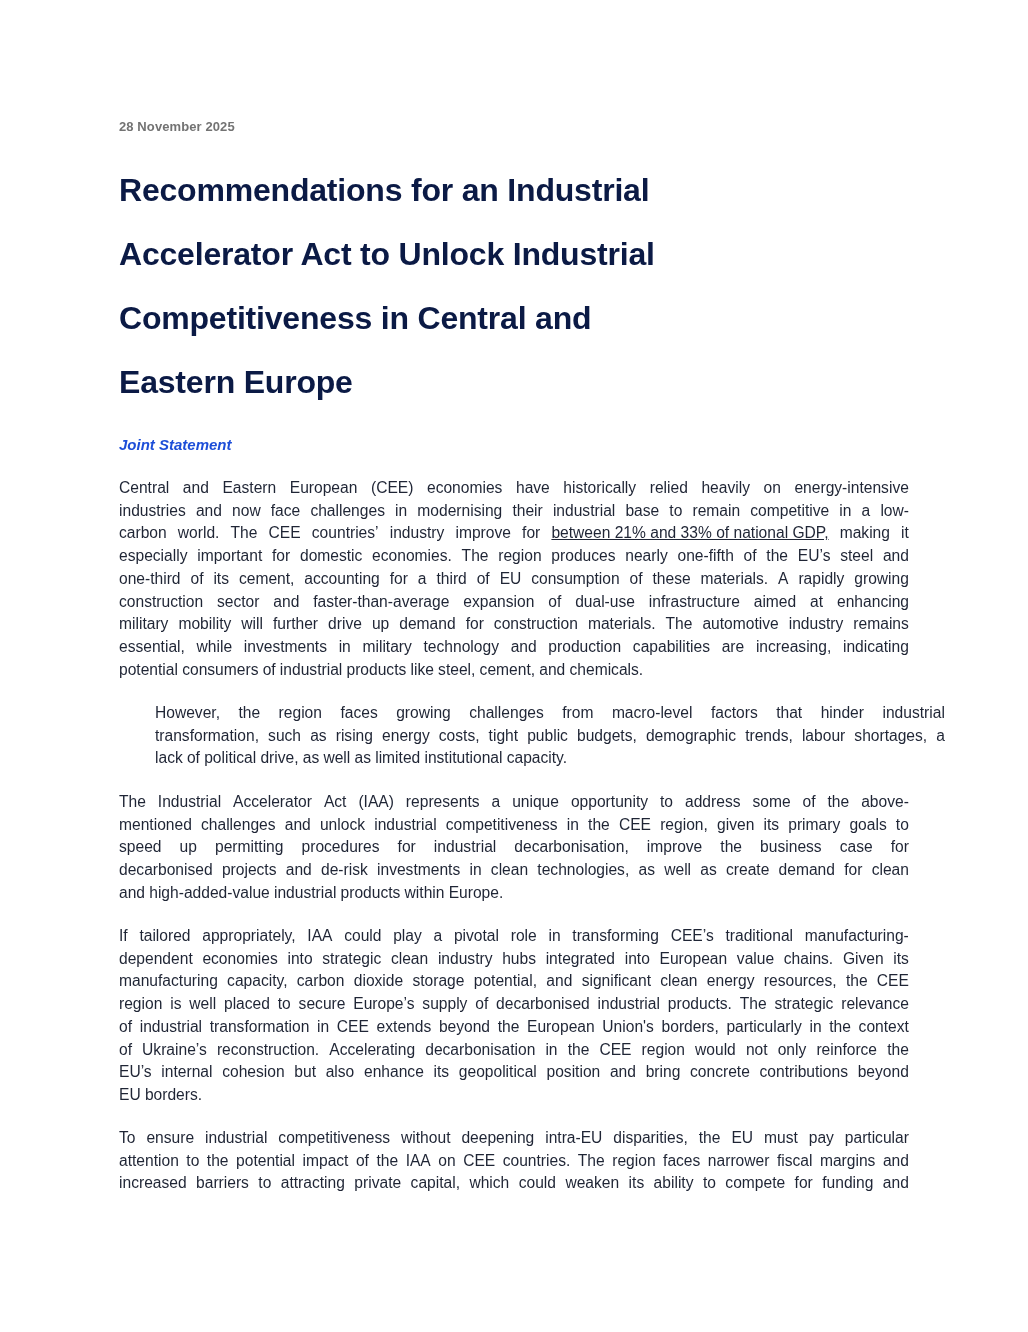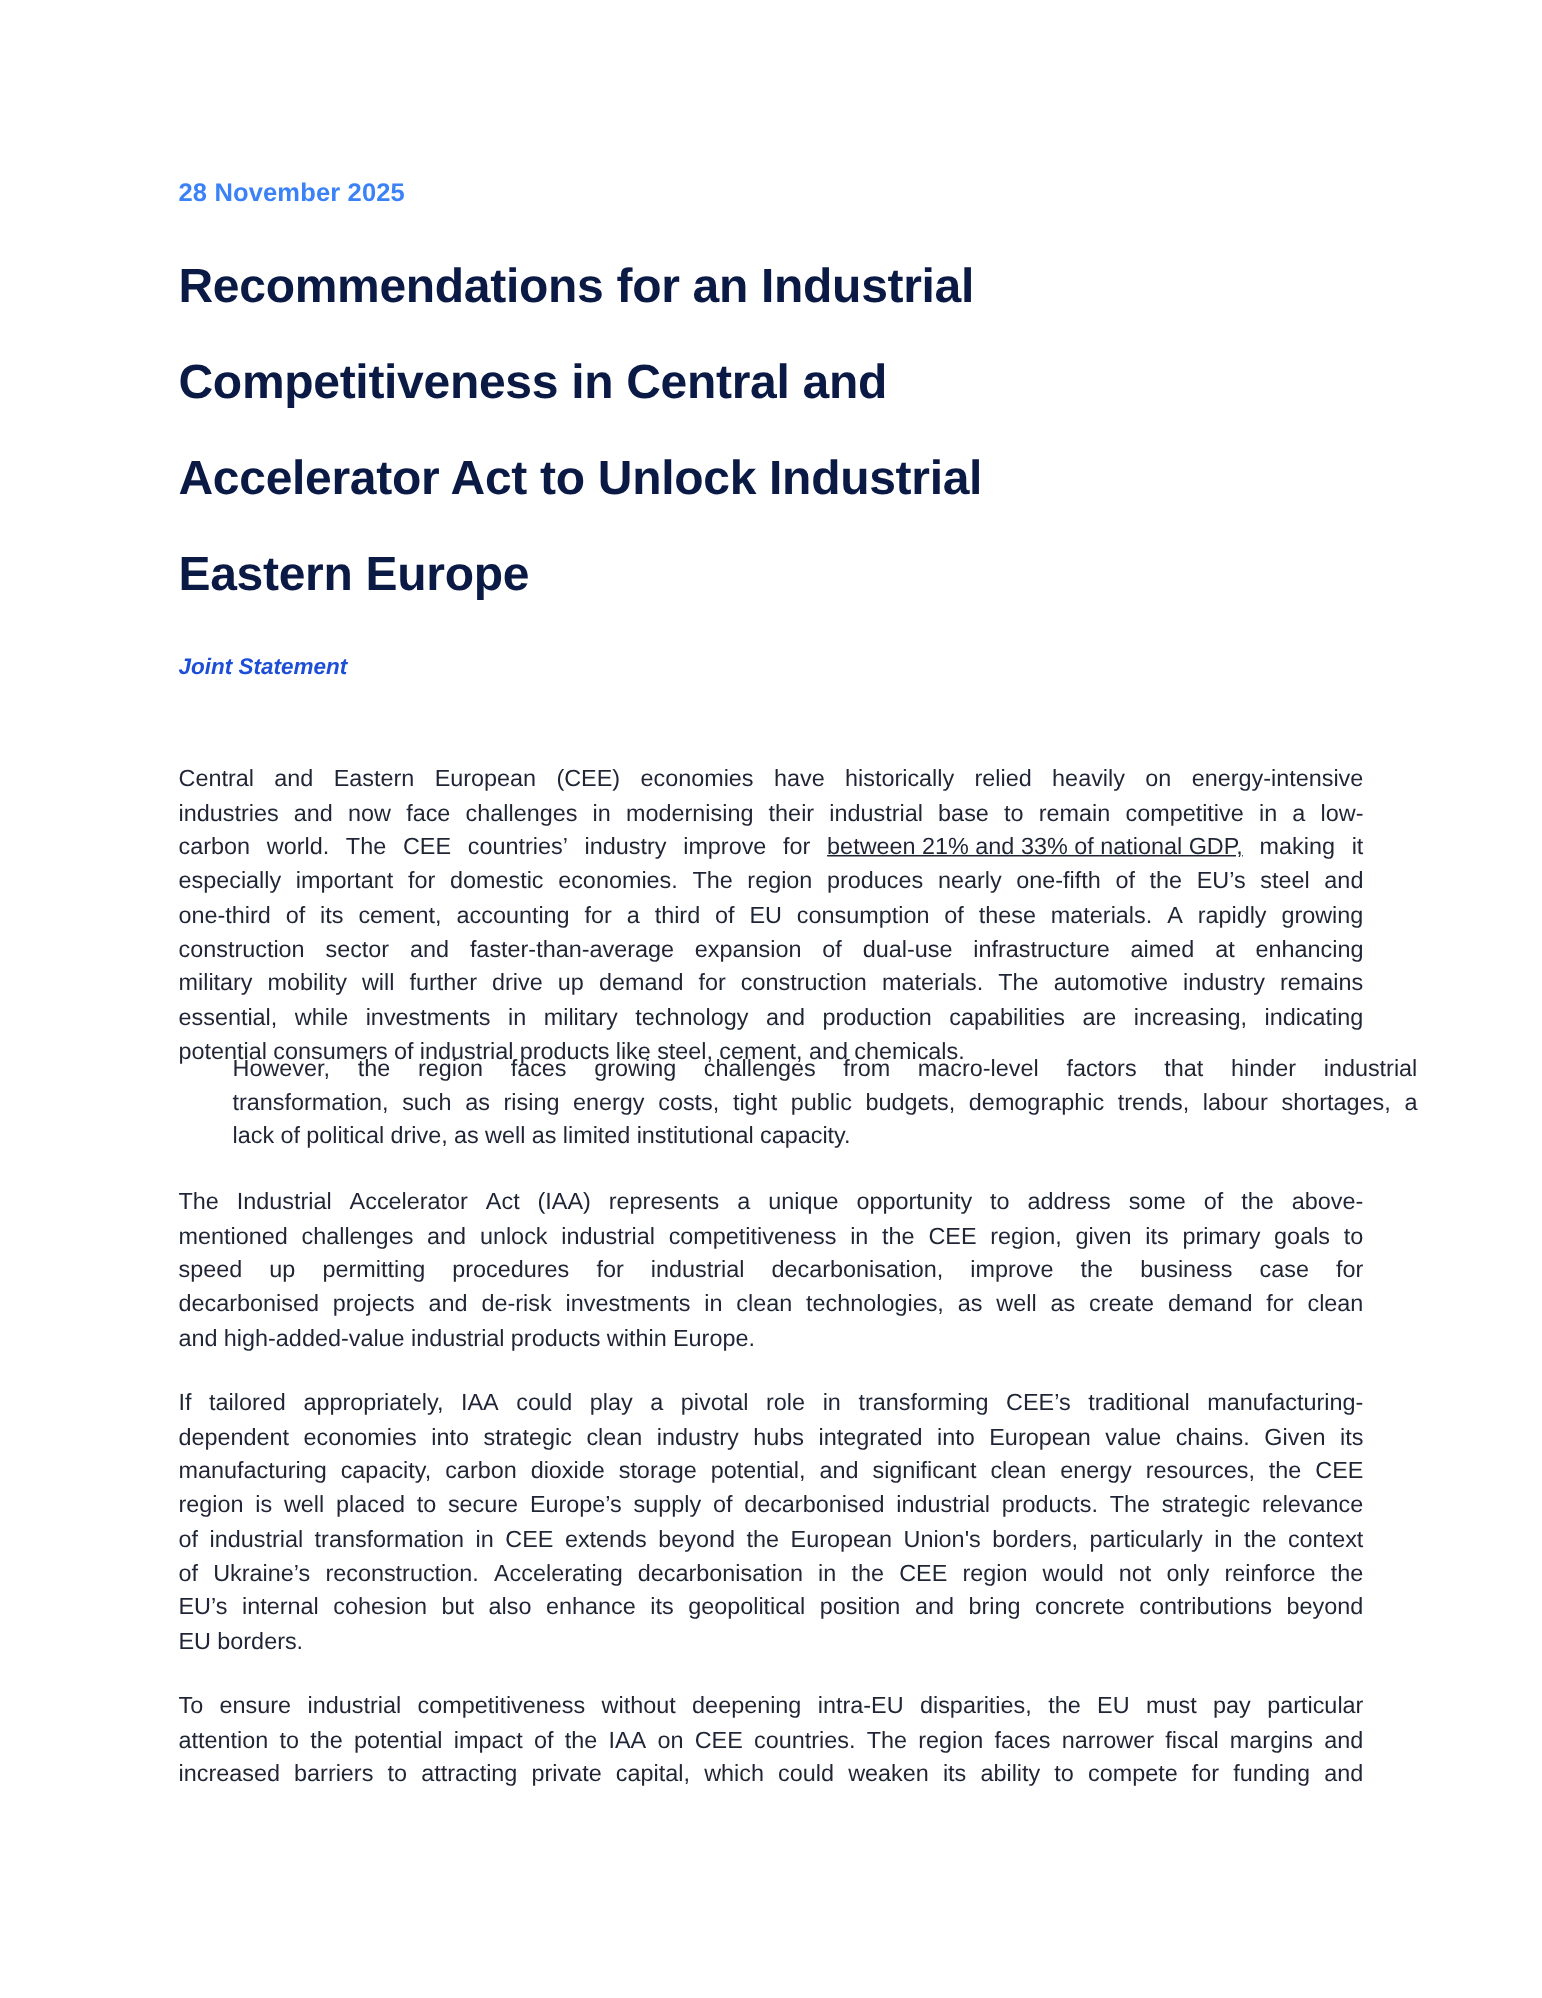--- a/index.html
+++ b/index.html
@@ -1,42 +1,42 @@
 <!DOCTYPE html>
 <html><head>
 <meta charset="utf-8">
 <style>
   html, body { margin: 0; padding: 0; background: #ffffff; }
   body { width: 1028px; height: 1332px; position: relative; overflow: hidden; font-family: "Liberation Sans", sans-serif; }
   .page { position: absolute; left: 119px; top: 0; width: 790px; }
-  .date { position: absolute; top: 119px; left: 0; font-size: 17px; font-weight: bold; color: #3b82f6; letter-spacing: 0.1px; white-space: nowrap; }
+  .date { position: absolute; top: 119px; left: 0; font-size: 13px; font-weight: bold; color: #737373; letter-spacing: 0.1px; white-space: nowrap; }
   .title { position: absolute; top: 158px; left: 0; width: 790px; color: #0b1a45; font-weight: bold; font-size: 32px; line-height: 64px; letter-spacing: -0.2px; }
   .title .tline { display: block; white-space: nowrap; }
   .subtitle { position: absolute; top: 436px; left: 0; font-size: 15px; font-weight: bold; font-style: italic; color: #1d4ed8; white-space: nowrap; }
   .para { position: absolute; left: 0; width: 790px; color: #1f2535; font-size: 15.6px; line-height: 22.7px; }
   .jline { display: flex; justify-content: space-between; white-space: pre; }
   .jline.last { justify-content: flex-start; }
   .jline.last .w { margin-right: 0.27em; }
   .link { text-decoration: underline; color: #1f2535; cursor: pointer; }
-  #p1 { top: 477px; margin-top: 32px; }
+  #p1 { top: 477px; }
   #p2 { top: 702px; margin-left: 36px; }
   #p3 { top: 791px; }
   #p4 { top: 925px; }
   #p5 { top: 1127px; }
 </style>
 </head>
 <body>
 
 <div class="page">
   <div class="date">28 November 2025</div>
 
   <h1 class="title" style="margin:0;">
     <span class="tline">Recommendations for an Industrial</span>
+    <span class="tline">Accelerator Act to Unlock Industrial</span>
     <span class="tline">Competitiveness in Central and</span>
-    <span class="tline">Accelerator Act to Unlock Industrial</span>
     <span class="tline">Eastern Europe</span>
   </h1>
 
   <div class="subtitle">Joint Statement</div>
 
   <div class="para" id="p1">
       <div class="jline"><span class="w">Central</span><span class="w">and</span><span class="w">Eastern</span><span class="w">European</span><span class="w">(CEE)</span><span class="w">economies</span><span class="w">have</span><span class="w">historically</span><span class="w">relied</span><span class="w">heavily</span><span class="w">on</span><span class="w">energy-intensive</span></div>
       <div class="jline"><span class="w">industries</span><span class="w">and</span><span class="w">now</span><span class="w">face</span><span class="w">challenges</span><span class="w">in</span><span class="w">modernising</span><span class="w">their</span><span class="w">industrial</span><span class="w">base</span><span class="w">to</span><span class="w">remain</span><span class="w">competitive</span><span class="w">in</span><span class="w">a</span><span class="w">low-</span></div>
       <div class="jline"><span class="w">carbon</span><span class="w">world.</span><span class="w">The</span><span class="w">CEE</span><span class="w">countries’</span><span class="w">industry</span><span class="w">improve</span><span class="w">for</span><span class="w link">between 21% and 33% of national GDP,</span><span class="w">making</span><span class="w">it</span></div>
       <div class="jline"><span class="w">especially</span><span class="w">important</span><span class="w">for</span><span class="w">domestic</span><span class="w">economies.</span><span class="w">The</span><span class="w">region</span><span class="w">produces</span><span class="w">nearly</span><span class="w">one-fifth</span><span class="w">of</span><span class="w">the</span><span class="w">EU’s</span><span class="w">steel</span><span class="w">and</span></div>

